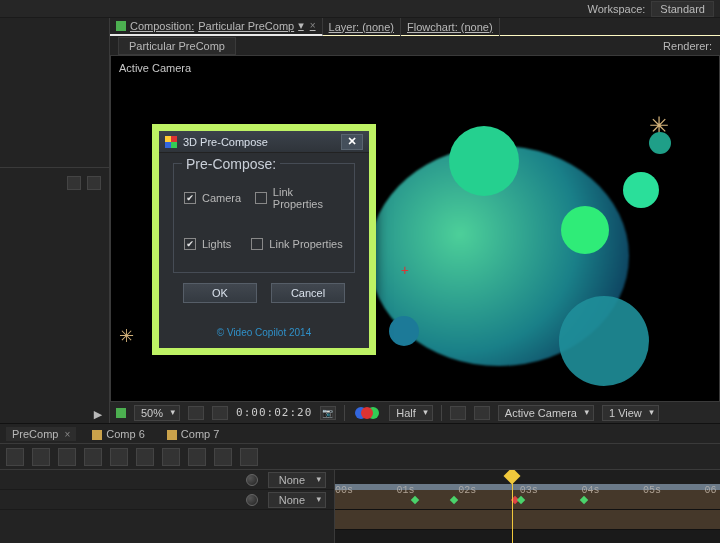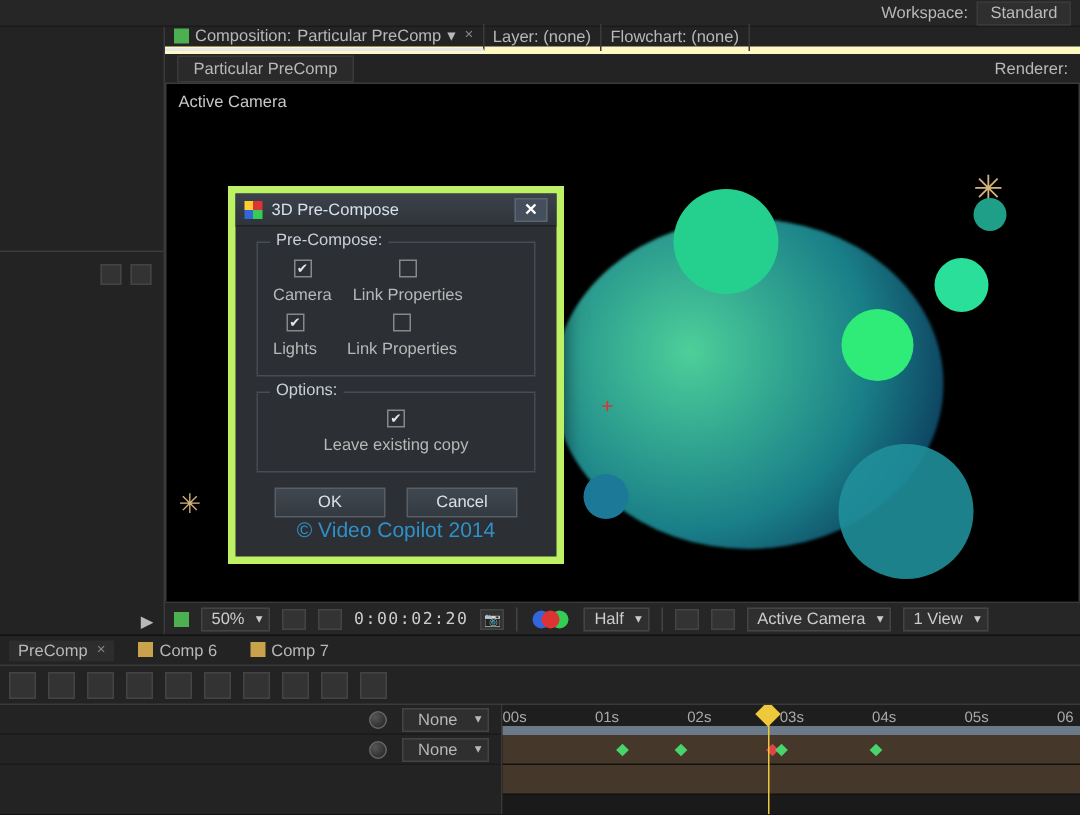--- a/index.html
+++ b/index.html
@@ -6,21 +6,21 @@
   body { width: 720px; height: 543px; background: #1e1e1e; color: #b8b8b8; font-size: 11px; overflow: hidden; position: relative; }
 
   .topbar { position: absolute; top: 0; left: 0; right: 0; height: 18px; background: #262626; border-bottom: 1px solid #1a1a1a; display:flex; justify-content:flex-end; align-items:center; padding:0 6px; gap:6px;}
   .workspace-dd { background:#2f2f2f; padding:1px 8px; border:1px solid #3a3a3a; color:#bbb; cursor:default; }
 
   .left-gutter { position:absolute; left:0; top:18px; bottom:120px; width:110px; background:#232323; border-right:1px solid #3a3a3a; }
   .gutter-top { height:150px; border-bottom:1px solid #3a3a3a; }
   .gutter-icons { position:absolute; left:0; right:0; top:150px; display:flex; gap:6px; padding:8px; justify-content:flex-end; }
   .mini-icon { width:14px; height:14px; background:#333; border:1px solid #444; }
 
-  .comp-header { position:absolute; left:110px; top:18px; right:0; height:18px; background:#232323; display:flex; align-items:center; border-bottom:5px solid #fef9c3; }
+  .comp-header { position:absolute; left:110px; top:18px; right:0; height:18px; background:#232323; display:flex; align-items:center; border-bottom:1px solid #fef9c3;text-decoration:underline; }
   .comp-btn { padding:0 6px; height:18px; display:flex; align-items:center; border-right:1px solid #3a3a3a; gap:4px; }
   .comp-tab-active { border-bottom:2px solid #e8e8e8; }
   .comp-icon { width:10px; height:10px; background:#4caf50; display:inline-block; }
 
   .subtabs { position:absolute; left:110px; top:36px; right:0; height:20px; background:#232323; display:flex; align-items:center; justify-content:space-between; padding:0 8px; border-bottom:1px solid #3a3a3a; }
   .subtab { background:#2a2a2a; padding:2px 10px; border:1px solid #3a3a3a; }
 
   .viewer { position:absolute; left:110px; top:56px; right:0; bottom:120px; background:#232323; display:flex; flex-direction:column; }
   .viewer-canvas { flex:1; background:#000; position:relative; overflow:hidden; border-left:1px solid #3a3a3a; border-right:1px solid #3a3a3a;}
   .active-cam { position:absolute; top:6px; left:8px; color:#c8c8c8; }
@@ -42,62 +42,62 @@
   .vt-dd:after { content:"▾"; position:absolute; right:4px; top:1px; font-size:9px; }
   .vt-ic { width:16px; height:14px; background:#333; border:1px solid #444; }
   .vt-ic.cam:before { content:"📷"; font-size:9px; line-height:12px; display:block; text-align:center;}
   .vt-ic.clr { background:#d33; border:none; width:12px; height:12px; border-radius:50%; box-shadow:6px 0 0 #3c5, -6px 0 0 #36d; margin:0 8px; }
   .timecode { font-family:monospace; color:#ccc; letter-spacing:1px; }
   .sep { width:1px; height:16px; background:#444; }
   .play-bar { position:absolute; left:86px; top:404px; width:24px; height:20px; display:flex; align-items:center; justify-content:center; }
 
   .bottom { position:absolute; left:0; right:0; bottom:0; height:120px; background:#232323; border-top:1px solid #111; }
   .panel-tabs { height:20px; display:flex; align-items:center; gap:10px; padding:0 6px; border-bottom:1px solid #3a3a3a; }
-  .ptab { padding:1px 6px; display:flex; align-items:flex-start; gap:4px; }
+  .ptab { padding:1px 6px; display:flex; align-items:flex-end; gap:4px; }
   .ptab .sq { width:10px; height:10px; background:#caa24b; }
   .ptab.active { background:#2d2d2d; }
   .ptab-x { font-size:10px; color:#888; margin-left:2px;}
   .tl-tools { height:26px; display:flex; align-items:center; gap:8px; padding:0 6px; border-bottom:1px solid #3a3a3a; }
   .tl-ic { width:18px; height:18px; background:#333; border:1px solid #444; }
   .tl-split { position:absolute; left:0; right:0; top:46px; bottom:0; display:flex; }
   .tl-left { width:335px; border-right:1px solid #3a3a3a; display:flex; flex-direction:column; }
   .tl-head { height:20px; display:flex; align-items:center; gap:18px; padding:0 10px; border-bottom:1px solid #0e0e0e; color:#999; font-size:10px; background:#1e1e1e; }
   .tl-row { height:20px; display:flex; align-items:center; justify-content:flex-end; padding:0 8px; border-bottom:1px solid #1a1a1a;text-align:center; }
   .none-dd { background:#2f2f2f; border:1px solid #444; padding:1px 20px 1px 10px; position:relative; margin-left:6px; }
   .none-dd:after { content:"▾"; position:absolute; right:4px; top:1px; font-size:9px;}
   .pick { width:12px; height:12px; border-radius:50%; border:1px solid #666; margin-right:4px; background:radial-gradient(circle at 30% 30%, #555, #222);}
   .tl-right { flex:1; position:relative; background:#1a1a1a; overflow:hidden; }
   .ruler { height:20px; background:#1e1e1e; border-bottom:1px solid #0e0e0e; position:relative; }
-  .tick { position:absolute; top:3px; font-size:10px; color:#aaa; }
+  .tick { position:absolute; top:15px; font-size:10px; color:#aaa;font-family:Liberation Mono, monospace; }
   .cti { position:absolute; top:0; bottom:0; width:1px; background:#f0c83c; }
   .cti-head { position:absolute; top:0; width:12px; height:12px; background:#f0c83c; transform:translateX(-50%) rotate(45deg); }
   .workarea { position:absolute; top:14px; left:-20px; height:6px; right:0px; background:#6b7a89; }
   .track { position:absolute; left:0; right:0; height:20px; border-bottom:1px solid #111; }
   .track .bar { position:absolute; top:0; bottom:0; left:0; right:0; background:#b68a55; opacity:.28; }
   .kf { position:absolute; top:7px; width:6px; height:6px; transform:rotate(45deg); }
   .kfg { background:#4ad36b; }
   .kfr { background:#df4444; }
 
   
-  .dialog { position:absolute; left:152px; top:124px; width:224px; background:#2c2f33; border:5px solid #bef264; box-shadow:0 4px 12px rgba(0,0,0,.6); }
+  .dialog { position:absolute; left:152px; top:124px; width:224px; background:#2c2f33; border:7px solid #bef264; box-shadow:0 4px 12px rgba(0,0,0,.6); }
   .dlg-title { height:22px; background:linear-gradient(#3b424b,#2f343a); display:flex; align-items:center; justify-content:space-between; padding:0 6px; border-bottom:1px solid #222; color:#d8e0ea; font-size:11px;}
   .dlg-title .t-left { display:flex; align-items:center; gap:6px;}
   .dlg-ico { width:12px; height:12px; background:conic-gradient(#d33 0 25%, #3c5 0 50%, #36d 0 75%, #fc3 0);}
   .dlg-close { width:22px; height:16px; background:#444f5b; color:#fff; display:flex; align-items:center; justify-content:center; font-weight:bold; border:1px solid #5a6570; font-size:11px;}
   .dlg-body { padding:10px 14px 10px 14px; }
   .fieldset { border:1px solid #464c55; padding:8px 10px; margin-bottom:10px; position:relative; }
-  .legend { position:absolute; top:-8px; left:8px; background:#2c2f33; padding:0 4px; color:#c9cfd8; font-size:11px;}
-  .chk-row { display:flex; align-items:center; gap:6px; margin:3px 0;flex-direction:column; }
+  .legend { position:absolute; top:-8px; left:8px; background:#2c2f33; padding:0 4px; color:#c9cfd8; font-size:14px;}
+  .chk-row { display:flex; align-items:center; gap:6px; margin:14px 0; }
   .chk { width:12px; height:12px; border:1px solid #888; background:#2c2f33; display:flex; align-items:center; justify-content:center; font-size:9px; color:#e6e6e6;}
   .chk.on:before { content:"✔"; }
   .row2 { display:flex; gap:14px; }
   .fieldset.options .opt-center { display:flex; justify-content:center; }
   .dlg-btns { display:flex; justify-content:center; gap:14px; margin-top:4px;}
   .dbtn { width:74px; height:20px; background:linear-gradient(#41474f,#343a41); border:1px solid #565e68; color:#d8e0ea; display:flex; align-items:center; justify-content:center; cursor:default;}
-  .copyright { text-align:center; color:#2f90c8; margin-top:0; font-size:14px;}
+  .copyright { text-align:center; color:#2f90c8; margin-top:24px; font-size:10px;}
 </style>
 </head>
 <body>
 
 <div class="topbar">
   <span>Workspace:</span>
   <span class="workspace-dd">Standard</span>
 </div>
 
 <div class="left-gutter">
@@ -251,28 +251,19 @@
         <div class="chk-row" style="margin-right:6px">
           <span class="chk on"></span>
           <span>Lights</span>
         </div>
         <div class="chk-row">
           <span class="chk"></span>
           <span>Link Properties</span>
         </div>
       </div>
     </div>
-    <div class="fieldset options">
-      <span class="legend">Options:</span>
-      <div class="opt-center">
-        <div class="chk-row">
-          <span class="chk on"></span>
-          <span>Leave existing copy</span>
-        </div>
-      </div>
-    </div>
     <div class="dlg-btns">
       <div class="dbtn">OK</div>
       <div class="dbtn">Cancel</div>
     </div>
     <div class="copyright">© Video Copilot 2014</div>
   </div>
 </div>
 
 </body></html>

